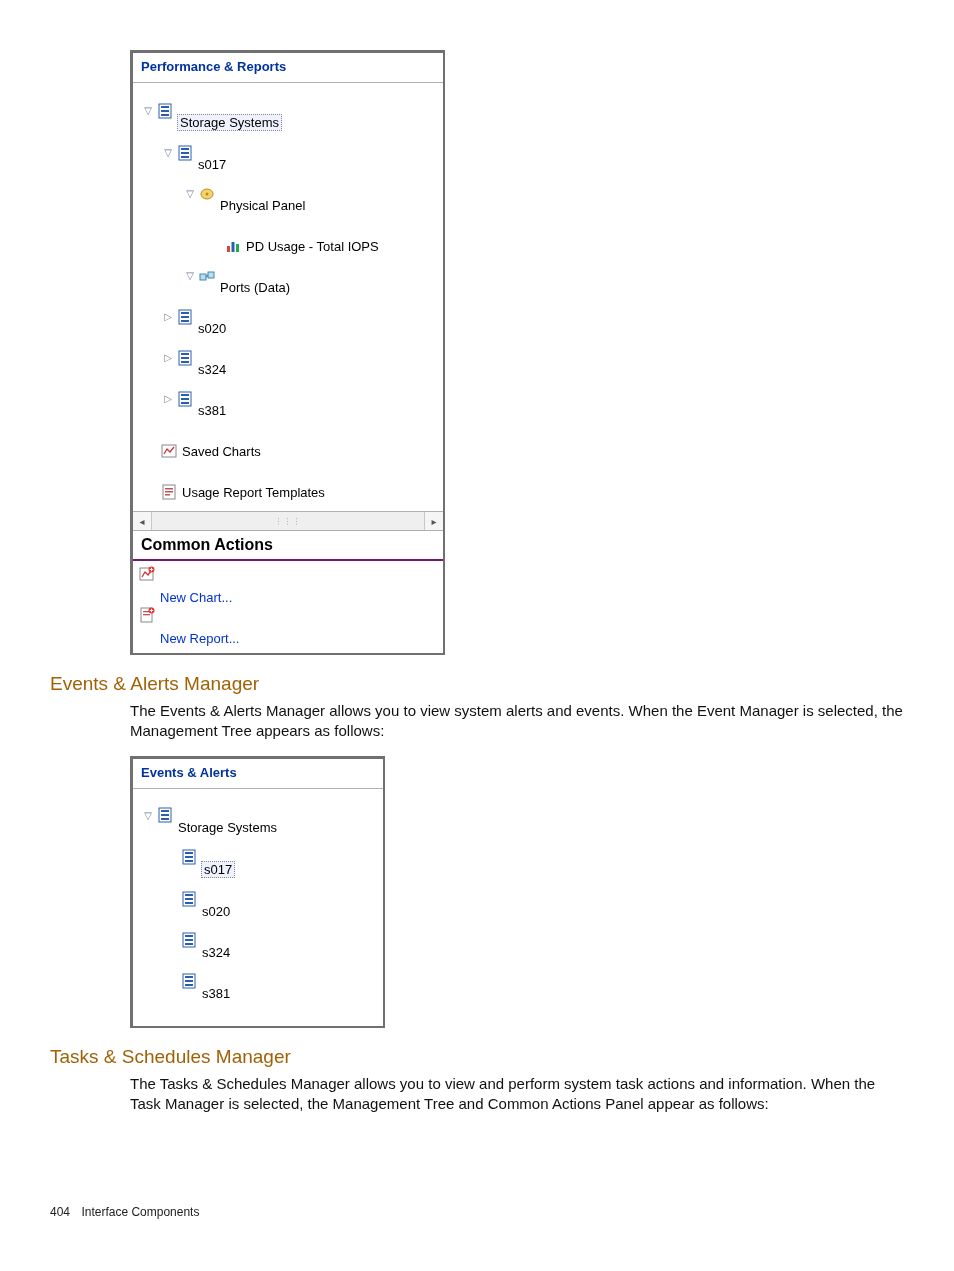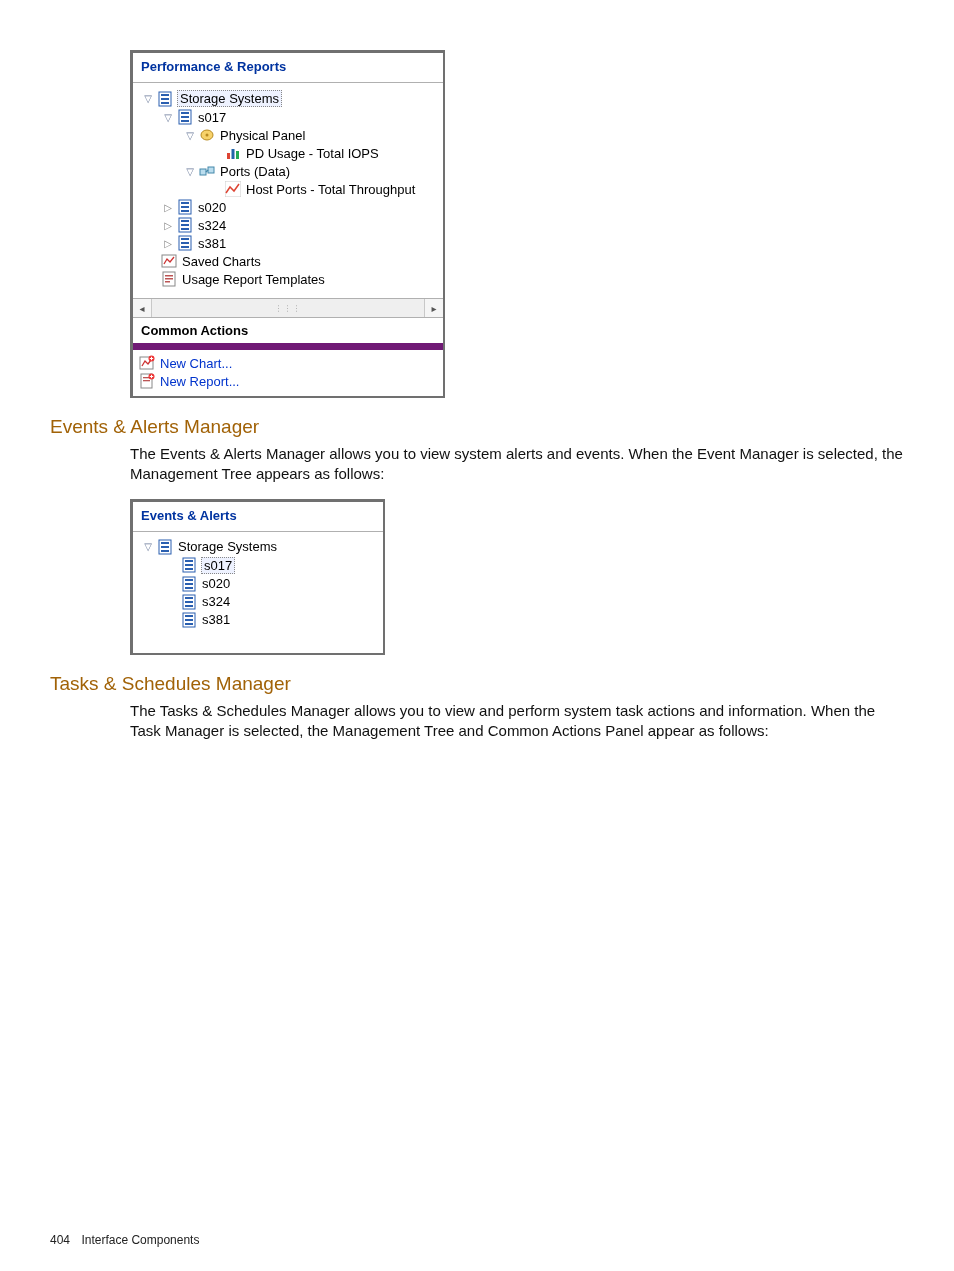--- a/index.html
+++ b/index.html
@@ -57,21 +57,21 @@
 
   .toggle {
     width: 10px;
     text-align: center;
     font-size: 10px;
     color: #6a7a9a;
   }
   .toggle.right { color: #888; }
   .icon { display: inline-flex; width: 16px; height: 16px; align-items: center; justify-content: center; }
   .icon svg { width: 16px; height: 16px; }
-  .label { padding: 0 1px; }
+  .label { padding: 0 1px; margin-top: 24px; }
   .sel {
     border: 1px dotted #888;
     background: #eef2ff;
     padding: 0 2px;
   }
   
   .hscroll {
     border-top: 1px solid #b0b0b0;
     height: 18px;
     display: flex;
@@ -92,34 +92,33 @@
   .hscroll .track {
     flex: 1;
     display: flex;
     align-items: center;
     justify-content: center;
     color: #aaa;
     font-size: 8px;
     letter-spacing: 1px;
   }
   .section-header {
-    font-size: 13px;
+    font-size: 16px;
     font-weight: bold;
     padding: 5px 8px;
     border-top: 1px solid #b0b0b0;
-    border-bottom: 7px solid #701a75;
+    border-bottom: 2px solid #701a75;
     background: #fff;
   }
   .actions {
     padding: 4px 6px 6px 6px;
     font-size: 13px;
   }
   .action-item {
     display: flex;
-    align-items: center;
     gap: 4px;
     padding: 1px 0;
     cursor: pointer;
   }
   .action-item .label { color: #0033cc; }
   
   h2.sub {
     font-size: 19px;
     font-weight: normal;
     color: #a16207;
@@ -128,21 +127,21 @@
   p.body {
     font-size: 15px;
     line-height: 1.35;
     margin: 4px 0 14px 80px;
     max-width: 820px;
     color: #111;
   }
   .footer {
     position: absolute;
     left: 50px;
-    bottom: 24px;
+    bottom: 52px;
     font-size: 12px;
     color: #222;
   }
   .footer .num { margin-right: 8px; }
 </style>
 </head>
 <body>
 
 <div class="page">
 
@@ -204,29 +203,20 @@
         <span class="icon">
           <svg viewBox="0 0 16 16">
               <rect x="1" y="6" width="6" height="6" fill="#bde" stroke="#48a"></rect>
               <rect x="9" y="4" width="6" height="6" fill="#bde" stroke="#48a"></rect>
               <path d="M7 9 L9 7" stroke="#48a" stroke-width="1.5"></path>
             </svg>
         </span>
         <span class="label">Ports (Data)</span>
       </div>
 
-      <div class="node lvl3">
-        <span class="icon">
-          <svg viewBox="0 0 16 16">
-              <rect x="0" y="0" width="16" height="16" fill="#fff" stroke="#ccc"></rect>
-              <path d="M1 12 L5 6 L9 10 L14 3" stroke="#d43" fill="none" stroke-width="1.5"></path>
-            </svg>
-        </span>
-        <span class="label">Host Ports - Total Throughput</span>
-      </div>
 
       <div class="node lvl1">
         <span class="toggle right">▷</span>
         <span class="icon">
           <svg viewBox="0 0 16 16">
               <rect x="2" y="1" width="12" height="14" fill="#fff" stroke="#2a5fb0"></rect>
               <rect x="4" y="3" width="8" height="2" fill="#2a5fb0"></rect>
               <rect x="4" y="7" width="8" height="2" fill="#2a5fb0"></rect>
               <rect x="4" y="11" width="8" height="2" fill="#2a5fb0"></rect>
             </svg>

